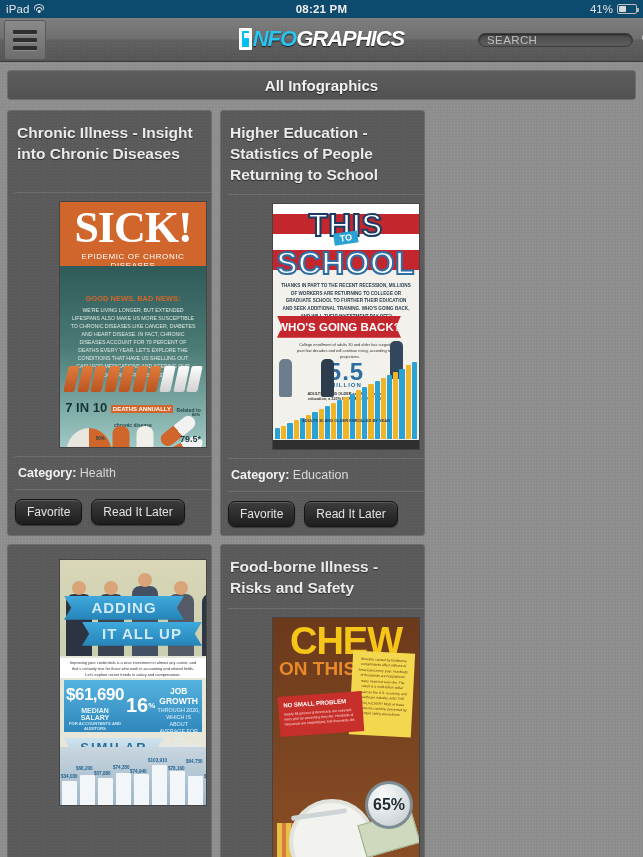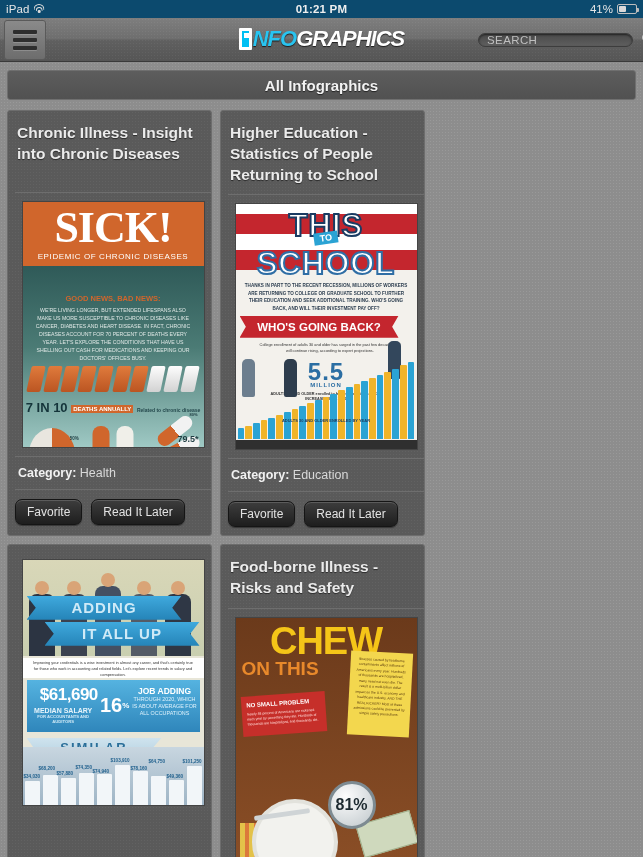--- a/index.html
+++ b/index.html
@@ -111,21 +111,21 @@
     padding: 6px 0 8px 7px;
     display:flex; flex-direction:column;
   }
   .card-title{
     color:#ebebeb; font-size:15.5px; font-weight:bold; line-height:1.35;
     text-shadow:0 1px 1px rgba(0,0,0,.55);
     padding: 6px 2px 8px 2px;
     border-bottom:1px solid #6e6e6e;
     min-height:76px;
   }
-  .thumb-wrap{ padding:8px 4px 8px 4px; display:flex; justify-content:center;}
+  .thumb-wrap{ padding:8px 4px 8px 4px; display:flex; justify-content:center;margin-left:40px;}
   .thumb{
     width:183px; height:247px; overflow:hidden; position:relative;
     background:#ddd; border:1px solid #444;
   }
   .meta{ border-top:1px solid #6e6e6e; padding:9px 3px 9px 3px;
          color:#d9d9d9; font-size:12.5px; }
   .meta b{ color:#f1f1f1; }
   .actions{ border-top:1px solid #6e6e6e; padding-top:9px; display:flex; gap:9px; }
   .btn{
     background: linear-gradient(180deg,#3d3d3d,#1e1e1e);
@@ -268,21 +268,21 @@
 
   <div class="statusbar">
     <div class="sb-left">
       <span class="sb-device">iPad</span>
       <span class="wifi-ico">
           <i class="a"></i>
           <i class="b"></i>
           <i class="c"></i>
         </span>
     </div>
-    <div class="sb-time">01:21 PM</div>
+    <div class="sb-time">08:21 PM</div>
     <div class="sb-right">
       <span class="sb-batt-pct">41%</span>
       <span class="batt">
           <i></i>
         </span>
     </div>
   </div>
 
   <div class="navbar">
     <div class="menu-btn">
@@ -461,21 +461,21 @@
                 <div class="acc-sal">
                   <b>$61,690</b>
                   <span>MEDIAN SALARY</span>
                   <em>FOR ACCOUNTANTS AND AUDITORS</em>
                 </div>
                 <div class="acc-gr">
                   <span>16</span>
                     <sup>%</sup>
                 </div>
                 <div class="acc-gt">
-                  <b>JOB ADDING</b>
+                  <b>JOB GROWTH</b>
                   <span>THROUGH 2020, WHICH IS ABOUT AVERAGE FOR ALL OCCUPATIONS</span>
                 </div>
               </div>
               <div class="acc-sim">
                 <div class="acc-simban">SIMILAR</div>
                 <div class="acc-jobban">JOBS</div>
                 <div class="acc-simnote">Positions in fields related to accounting are expected to grow in the next decade. Here's a look at their median pay rates.</div>
               </div>
               <div class="acc-bars">
                 <div class="acc-bar" style="left:2px;height:24px"></div>
@@ -514,21 +514,21 @@
               <div class="chew-t2">ON THIS</div>
               <div class="chew-yellow">Illnesses caused by foodborne contaminants affect millions of Americans every year. Hundreds of thousands are hospitalized, many need not even die. The result is a multi-billion dollar impact on the U.S. economy and healthcare industry. AND THE REAL KICKER? Most of these admissions could be prevented by simple safety precautions.</div>
               <div class="chew-red">
                 <b>NO SMALL PROBLEM</b>
                 <span>Nearly 48 percent of Americans are sickened each year by something they ate. Hundreds of thousands are hospitalized, and thousands die.</span>
               </div>
               <div class="chew-mat"></div>
               <div class="chew-plate"></div>
               <div class="chew-fork"></div>
               <div class="chew-money"></div>
-              <div class="chew-20">81%</div>
+              <div class="chew-20">65%</div>
             </div>
           </div>
         </div>
       </div>
 
     </div>
   </div>
 </div>
 
 </body></html>

